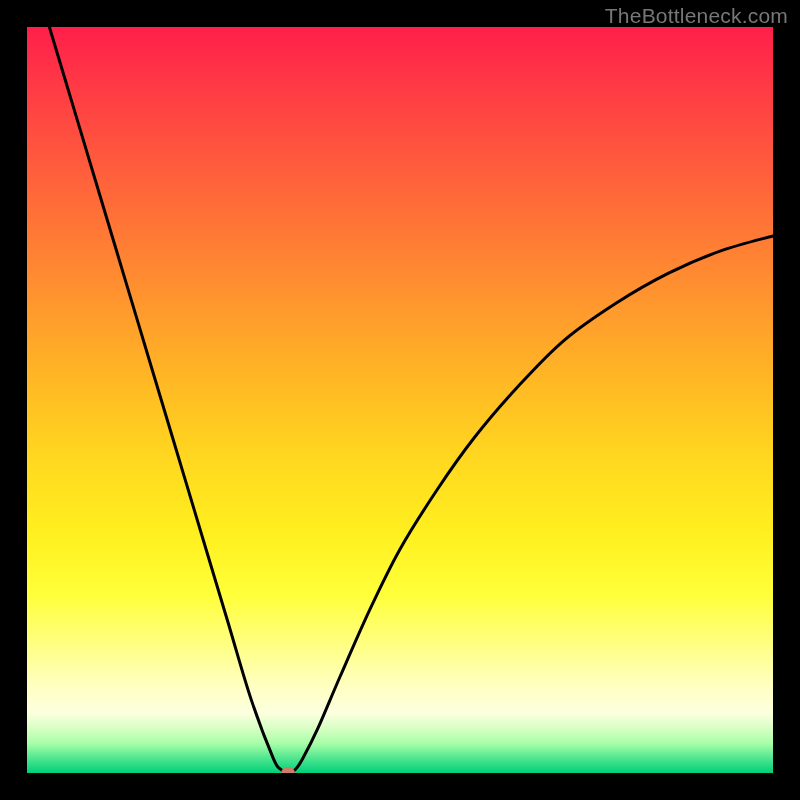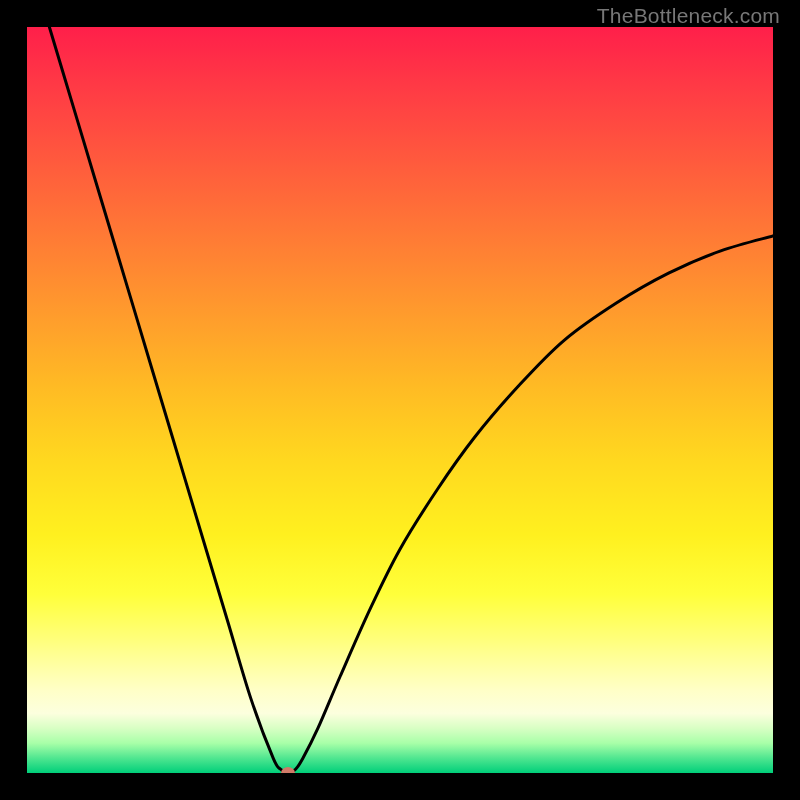--- a/index.html
+++ b/index.html
@@ -50,21 +50,21 @@
     position: absolute;
     width: 14px;
     height: 12px;
     background: #d07a68;
     border-radius: 50%;
     transform: translate(-50%, -50%);
   }
   .watermark {
     position: absolute;
     top: 4px;
-    right: 20px;
+    right: 12px;
     color: #777;
     font-size: 21px;
     letter-spacing: 0.2px;
   }
 </style>
 </head>
 <body>
 
 <div class="watermark">TheBottleneck.com</div>
 

